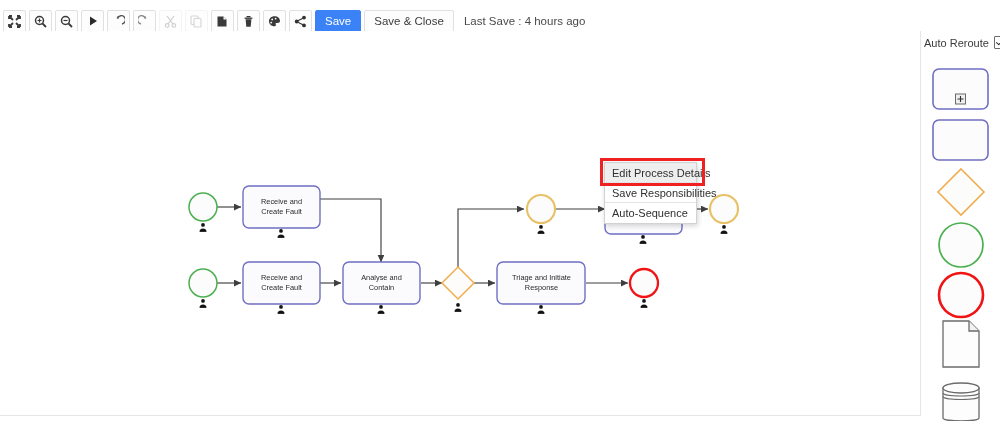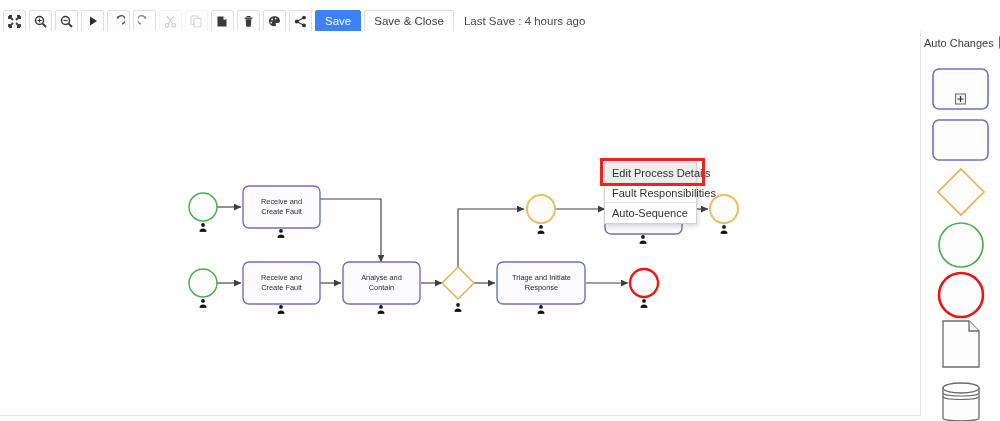--- a/index.html
+++ b/index.html
@@ -372,30 +372,30 @@
       </g>
 
       <g>
         <circle cx="644" cy="283" r="14" fill="#fcfcfc" stroke="#f01414" stroke-width="2.3"></circle>
         <use href="#actor-glyph" x="644" y="304"></use>
       </g>
     </svg>
 
     <div id="context-menu">
       <div class="cm-item active">Edit Process Details</div>
-      <div class="cm-item">Fault Responsibilities</div>
+      <div class="cm-item">Save Responsibilities</div>
       <div class="cm-item">Auto-Sequence</div>
     </div>
     <div id="cm-highlight"></div>
   </div>
 
   <div id="palette">
 
     <div id="auto-reroute-row">
-      <span id="auto-reroute-label">Auto Changes</span>
+      <span id="auto-reroute-label">Auto Reroute</span>
       <span class="chk"></span>
     </div>
 
     <div class="pal-item" style="top:37px">
       <svg width="57" height="42" viewBox="0 0 57 42">
         <rect x="1" y="1" width="55" height="40" rx="6" fill="#fcfcfc" stroke="#6f6fc4" stroke-width="1.6"></rect>
         <rect x="23.5" y="26" width="10" height="10" fill="#efefef" stroke="#6a6a6a" stroke-width="1"></rect>
         <path d="M25.5 31 H31.5 M28.5 28 V34" stroke="#2e2e2e" stroke-width="1.1"></path>
       </svg>
     </div>

